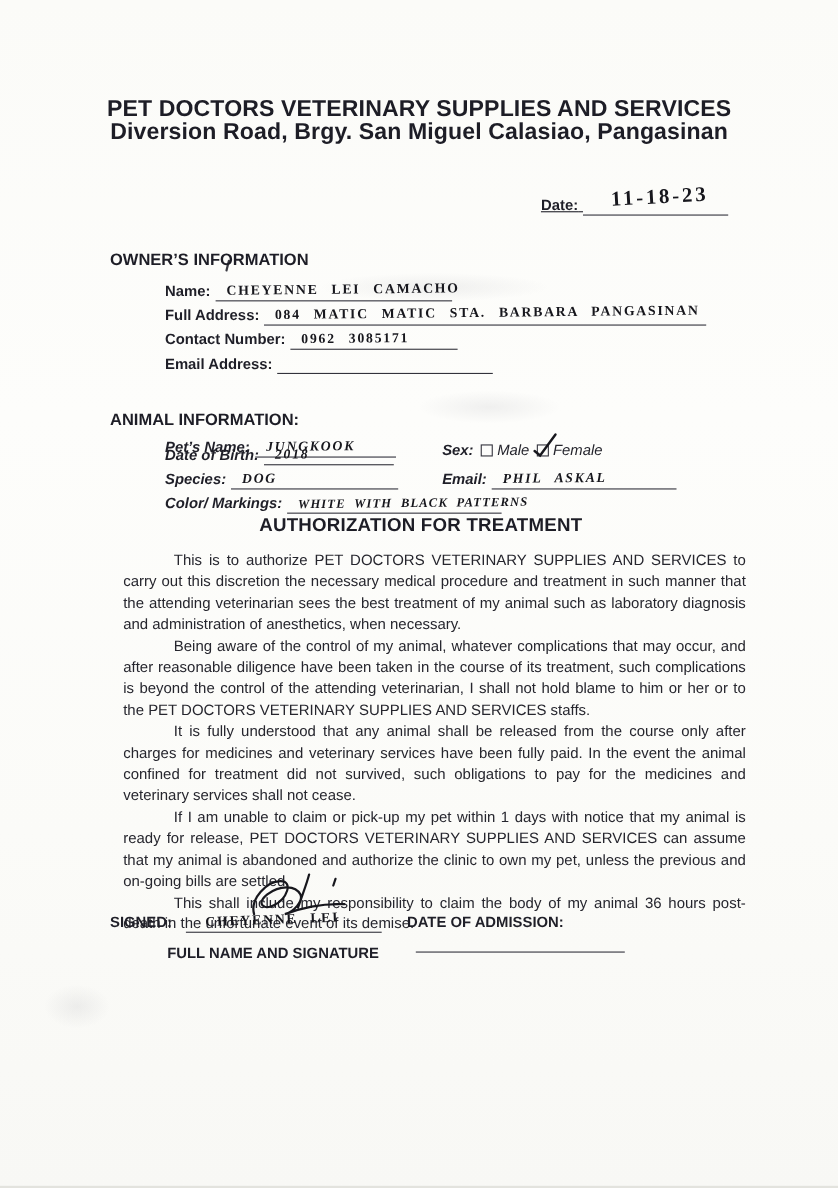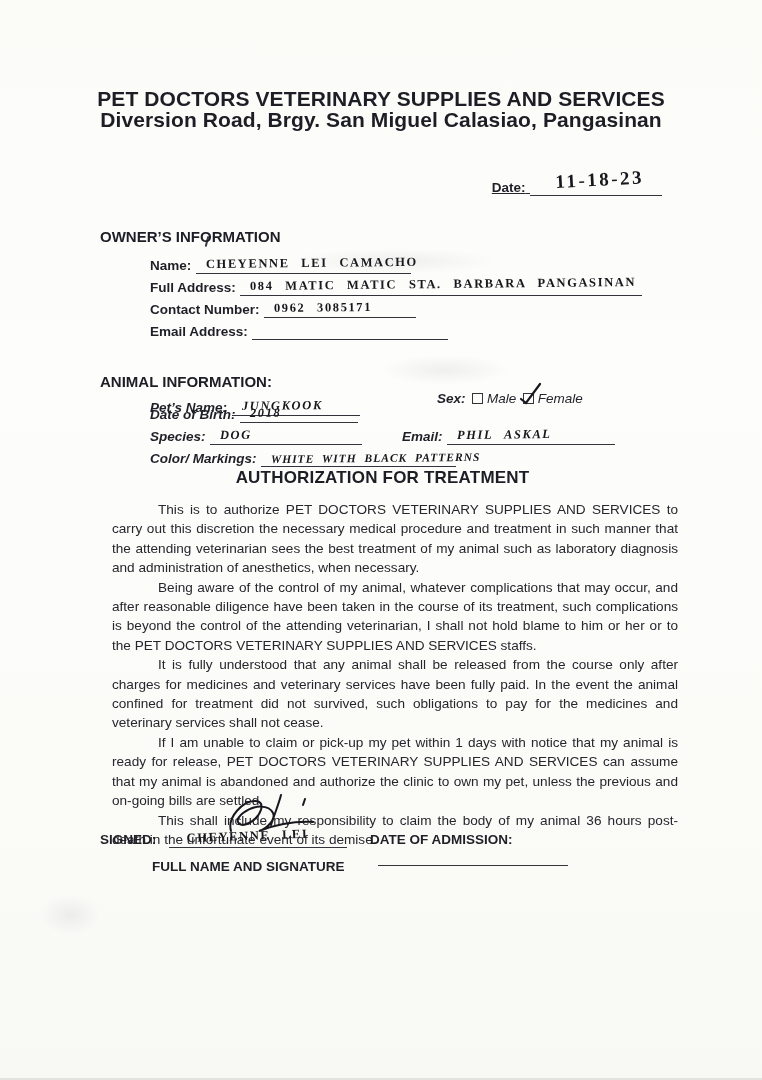--- a/index.html
+++ b/index.html
@@ -99,21 +99,21 @@
   </div>
 
   <div class="sec-head" style="left:100px;top:355px;margin-top:18px;">ANIMAL INFORMATION:</div>
 
   <div class="rows" style="top:383px;font-style:italic;">
     <div class="row">
       <span class="label">Pet’s Name:</span>
       <span class="uline" style="width:128px;margin-top:16px;">
         <span class="hand">JUNGKOOK</span>
       </span>
-      <span style="position:absolute;left:252px;top:6px;margin-left:35px;">
+      <span style="position:absolute;left:252px;top:18px;">
         <span class="label">Sex:</span>
         <span class="cbox"></span><span class="opt">Male</span>
         <span class="cbox">
           <svg class="check-svg" width="26" height="24" viewBox="0 0 26 24">
             <path d="M1,16 L6,20 L20,1" fill="none" stroke="#17171d" stroke-width="2.2" stroke-linecap="round"></path>
           </svg>
         </span><span class="opt">Female</span>
       </span>
     </div>
     <div class="row">

